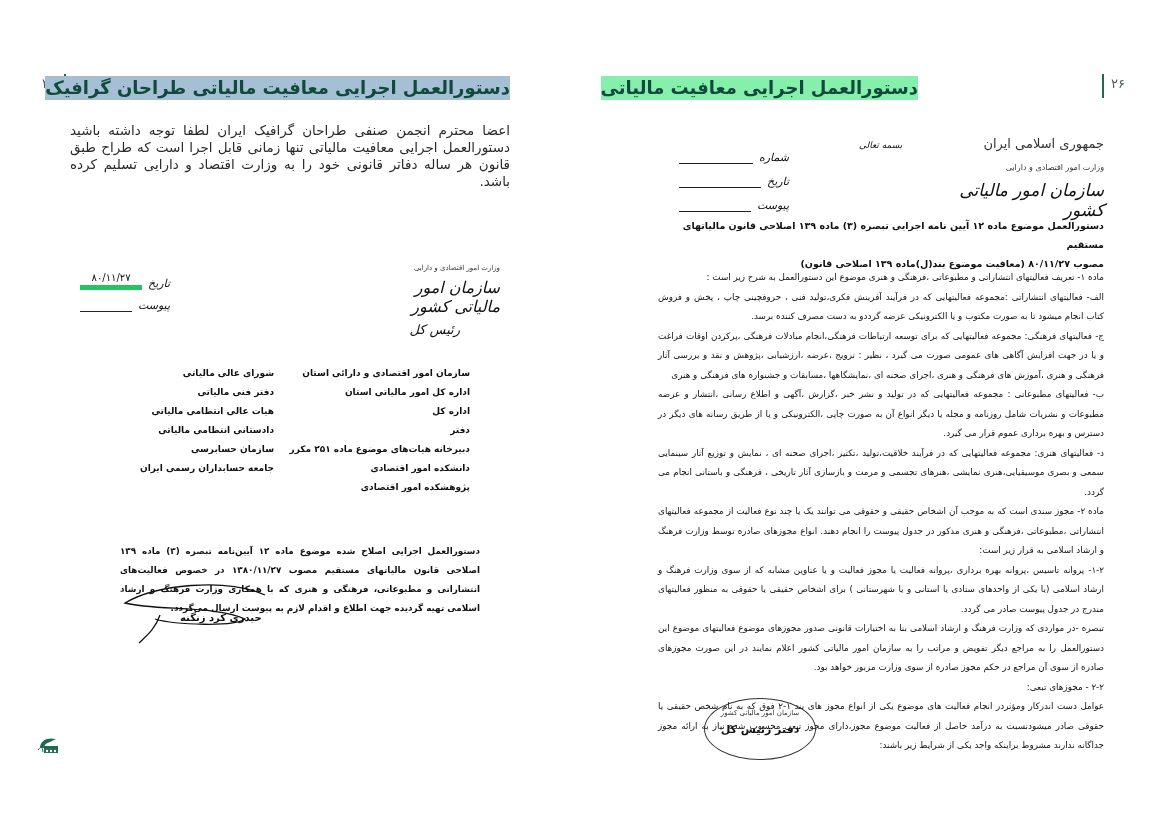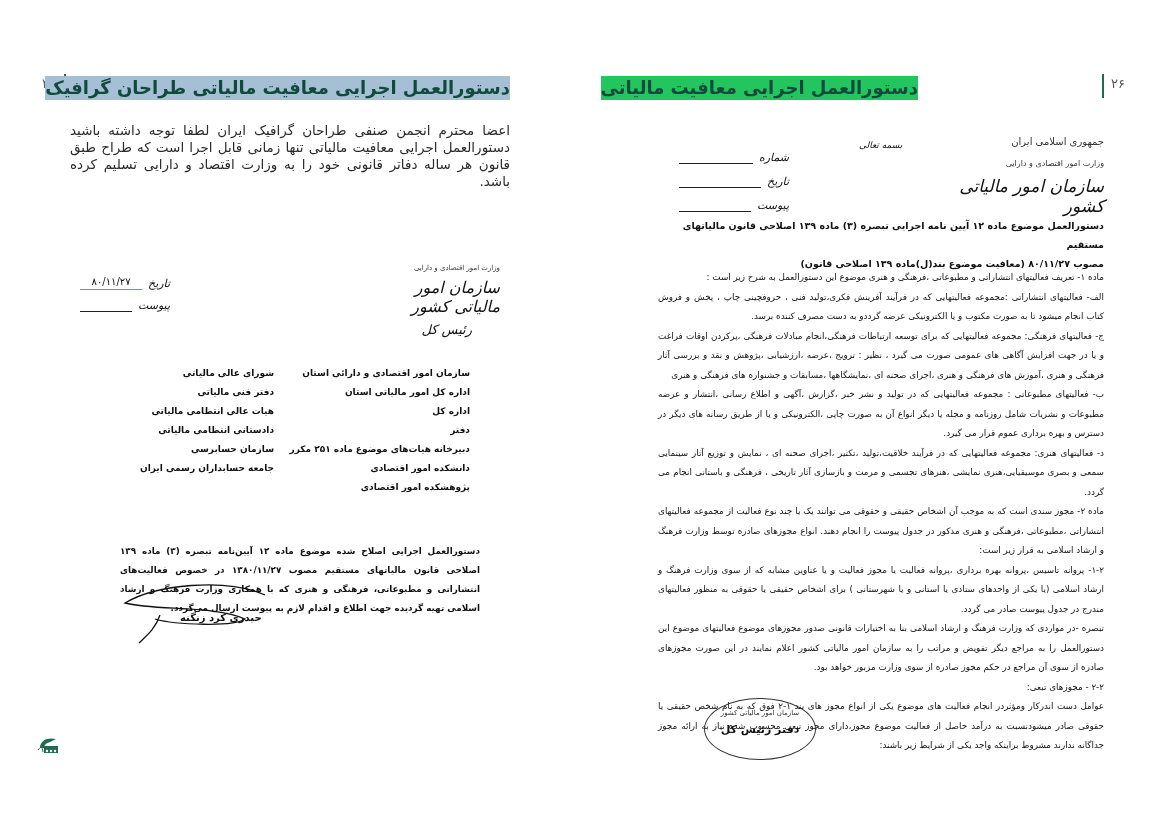--- a/index.html
+++ b/index.html
@@ -8,32 +8,32 @@
   .page { position:absolute; top:0; height:829px; }
   .page-left { left:0; width:584px; }
   .page-right { left:584px; width:584px; }
 
   .pnum { position:absolute; top:76px; font-size:13px; color:#4a5a5a; }
   .vbar { position:absolute; top:74px; width:2px; height:24px; background:#1f6b52; }
 
   .title { position:absolute; top:76px; direction:rtl; font-weight:bold;
            font-size:18px; color:#114a3c; padding:1px 0; line-height:22px; white-space:nowrap; }
   .title-left { right:74px; background:#a5bfd4; }
-  .title-right { right:250px; background:#22c55e; }
+  .title-right { right:250px; background:#86efac; }
 
   .intro { position:absolute; top:122px; right:74px; width:440px; direction:rtl;
            text-align:justify; font-size:13.5px; line-height:17px; color:#2a2a2a; }
 
   .scan { font-family:"DejaVu Sans", sans-serif; direction:rtl; color:#111; }
   .cursive { font-family:"DejaVu Serif", serif; font-style:italic; }
 
   
   .doc-right { position:absolute; left:70px; top:130px; width:450px; height:640px; }
   .header-block { position:absolute; right:0; top:6px; width:150px; text-align:right; }
-  .header-block .l1 { font-size:10px; color:#333; }
+  .header-block .l1 { font-size:13px; color:#333; }
   .header-block .l2 { font-size:8px; color:#333; margin-top:12px; }
   .header-block .l3 { font-size:17px; margin-top:8px; }
   .besmeh { position:absolute; left:205px; top:10px; font-size:9px; }
   .meta-fields { position:absolute; left:25px; top:10px; width:110px; }
   .meta-row { display:flex; direction:rtl; align-items:flex-end; height:24px; font-size:11px; }
   .meta-row .lbl { font-style:italic; font-family:"DejaVu Serif", serif; margin-left:6px; }
   .meta-row .line { flex:1; border-bottom:1px solid #222; height:12px; }
   .doc-title { position:absolute; top:86px; left:0; right:0; text-align:right;
                font-size:9.5px; font-weight:bold; line-height:19px; direction:rtl; }
   .body-text { position:absolute; top:138px; left:4px; right:0; font-size:8.8px;
@@ -42,24 +42,24 @@
   .seal { position:absolute; left:50px; top:568px; width:110px; height:60px;
           border:1.5px solid #333; border-radius:50%; text-align:center; direction:rtl; }
   .seal .s1 { font-size:7px; margin-top:10px; color:#333; }
   .seal .s2 { font-size:11px; font-weight:bold; margin-top:6px; }
 
   
   .doc-left { position:absolute; left:80px; top:260px; width:420px; height:380px; }
   .lh-block { position:absolute; right:0; top:4px; width:120px; text-align:right; }
   .lh-block .l1 { font-size:7px; color:#333; }
   .lh-block .l2 { font-size:16px; margin-top:6px; }
-  .lh-block .l3 { font-size:13px; margin-top:6px; margin-right:28px;font-style:italic; }
+  .lh-block .l3 { font-size:13px; margin-top:6px; margin-right:40px;font-style:italic; }
   .lmeta { position:absolute; left:0; top:8px; width:90px; }
   .lmeta .meta-row { height:22px; }
-  .handwritten-date { font-size:10px; border-bottom:1px solid #22c55e; flex:1; text-align:center; height:12px; line-height:10px; }
+  .handwritten-date { font-size:10px; border-bottom:5px solid #22c55e; flex:1; text-align:center; height:12px; line-height:10px; }
   .recipients { position:absolute; top:104px; left:60px; right:30px; display:flex; direction:rtl; justify-content:space-between; }
   .rcol { font-size:9px; font-weight:bold; line-height:19px; }
   .rcol div { white-space:nowrap; }
   .rcol-right { text-align:right; }
   .rcol-left { text-align:right; }
   .footnote { position:absolute; top:282px; left:40px; right:20px; direction:rtl; text-align:justify;
               font-size:8.8px; font-weight:bold; line-height:19px; }
   .signer { position:absolute; top:352px; left:100px; font-size:10px; font-weight:bold; direction:rtl; }
   .sig-svg { position:absolute; left:35px; top:315px; }
 

